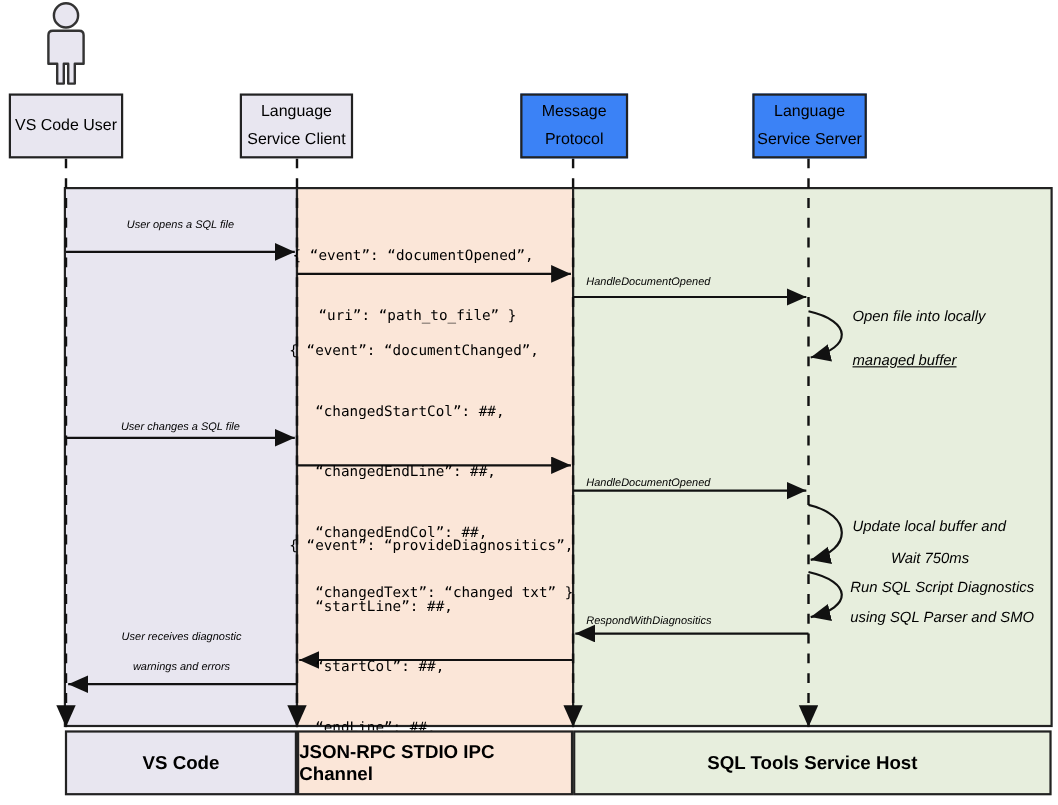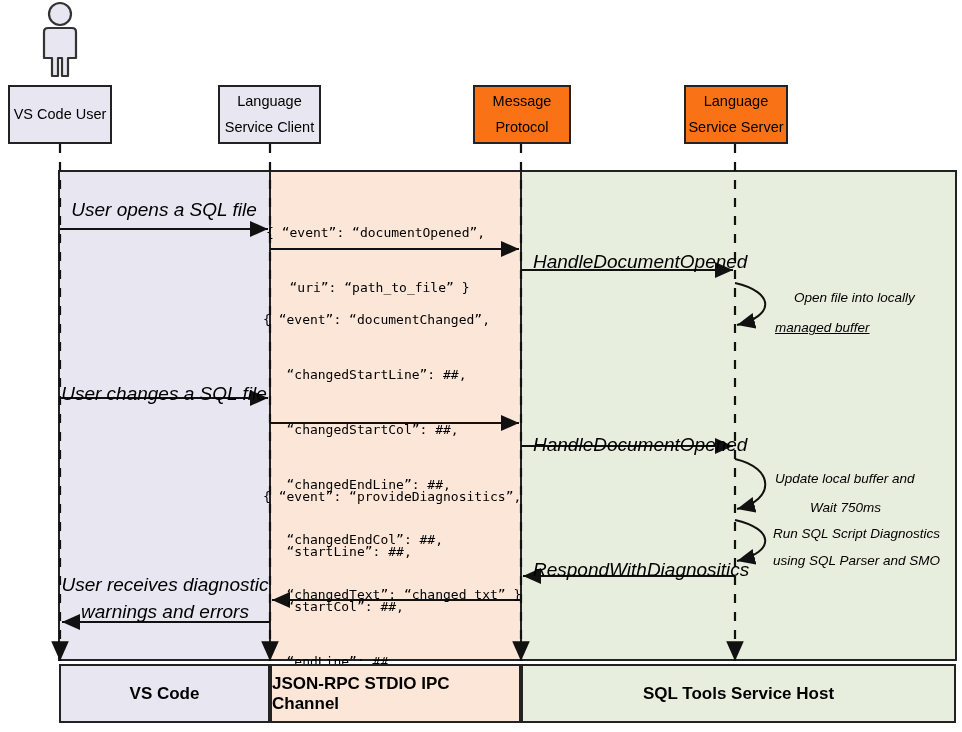--- a/index.html
+++ b/index.html
@@ -5,31 +5,31 @@
   html,body{margin:0;padding:0;background:#ffffff;}
   body{width:962px;height:732px;position:relative;overflow:hidden;
        font-family:"Liberation Sans", sans-serif;color:#000;}
   #stage{position:absolute;left:0;top:0;width:962px;height:732px;}
   svg#diagram{position:absolute;left:0;top:0;width:962px;height:732px;}
 
   .hdr-box{position:absolute;border:2px solid #222;box-sizing:border-box;
            display:flex;flex-direction:column;align-items:center;justify-content:center;
            font-size:14.5px;line-height:1.75;}
   .hdr-box.lav{background:#e8e6f0;}
-  .hdr-box.grn{background:#f97316;}
+  .hdr-box.grn{background:#3b82f6;}
   .hdr-line{white-space:nowrap;}
 
   .foot-box{position:absolute;border:2px solid #222;box-sizing:border-box;
             display:flex;align-items:center;justify-content:center;
             font-size:17px;font-weight:bold;}
   .foot-box.lav{background:#e8e6f0;}
   .foot-box.peach{background:#fbe6d8;}
   .foot-box.grn{background:#e7eedd;}
 
-  .msg-label{position:absolute;font-style:italic;font-size:19px;
+  .msg-label{position:absolute;font-style:italic;font-size:10px;
              white-space:nowrap;text-align:center;}
   .note-label{position:absolute;font-style:italic;font-size:13.5px;
               white-space:nowrap;}
 
   .json-block{position:absolute;font-family:"DejaVu Sans Mono", monospace;
               font-size:13px;line-height:1.0;white-space:pre;}
   .json-line{height:29px;display:block;white-space:pre;}
 </style>
 </head>
 <body>
@@ -119,37 +119,36 @@
 
   <div class="msg-label" style="left:60px;top:383px;width:208px;">User changes a SQL file</div>
 
   <div class="msg-label" style="left:533px;top:434px;text-align:left;">HandleDocumentOpened</div>
 
   <div class="msg-label" style="left:533px;top:559px;text-align:left;">RespondWithDiagnositics</div>
 
   <div class="msg-label" style="left:60px;top:574px;width:210px;">User receives diagnostic</div>
   <div class="msg-label" style="left:60px;top:601px;width:210px;">warnings and errors</div>
 
-  <div class="note-label" style="left:775px;top:290px;margin-left:19px;">Open file into locally</div>
+  <div class="note-label" style="left:775px;top:280px;">Open file into locally</div>
   <div class="note-label" style="left:775px;top:320px;text-decoration:underline;">managed buffer</div>
 
   <div class="note-label" style="left:775px;top:471px;">Update local buffer and</div>
   <div class="note-label" style="left:810px;top:500px;">Wait 750ms</div>
 
   <div class="note-label" style="left:773px;top:526px;">Run SQL Script Diagnostics</div>
   <div class="note-label" style="left:773px;top:553px;">using SQL Parser and SMO</div>
 
   <div class="json-block" style="left:266px;top:200px;">
     <span class="json-line">{ “event”: “documentOpened”,</span>
     <span class="json-line">   “uri”: “path_to_file” }</span>
   </div>
 
   <div class="json-block" style="left:263px;top:287px;">
     <span class="json-line">{ “event”: “documentChanged”,</span>
-    <span class="json-line">   “changedStartLine”: ##,</span>
     <span class="json-line">   “changedStartCol”: ##,</span>
     <span class="json-line">   “changedEndLine”: ##,</span>
     <span class="json-line">   “changedEndCol”: ##,</span>
     <span class="json-line">   “changedText”: “changed txt” }</span>
   </div>
 
   <div class="json-block" style="left:263px;top:464px;">
     <span class="json-line">{ “event”: “provideDiagnositics”,</span>
     <span class="json-line">   “startLine”: ##,</span>
     <span class="json-line">   “startCol”: ##,</span>

